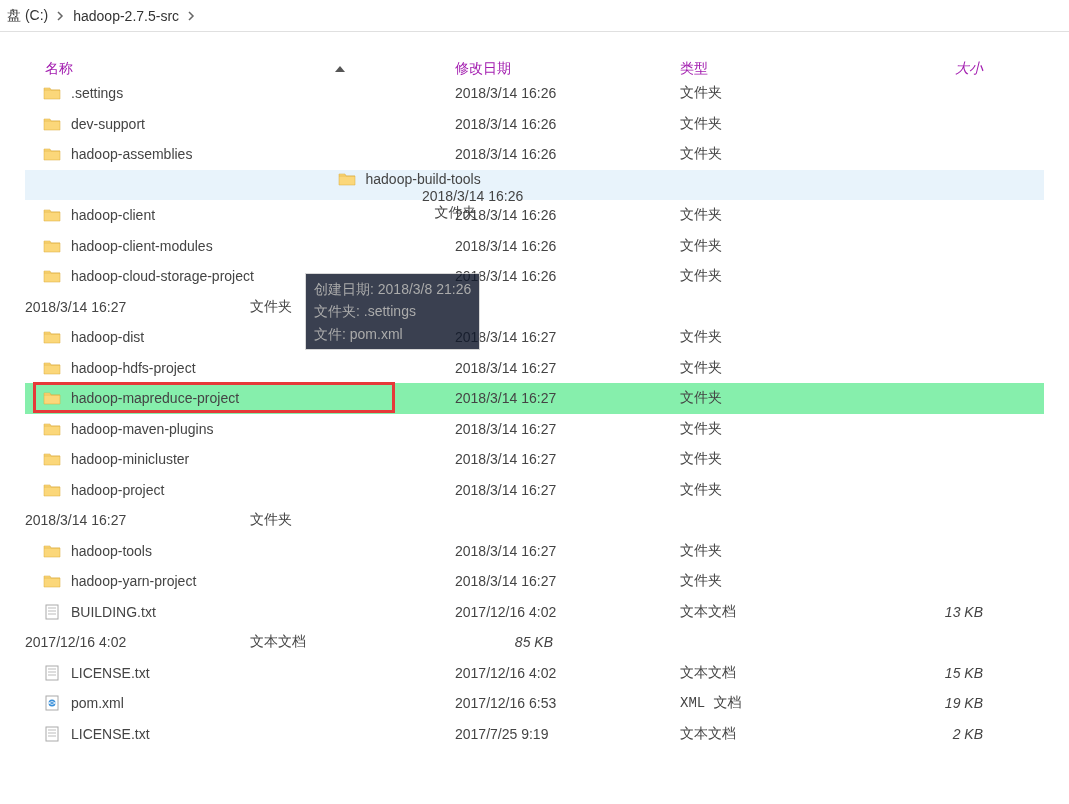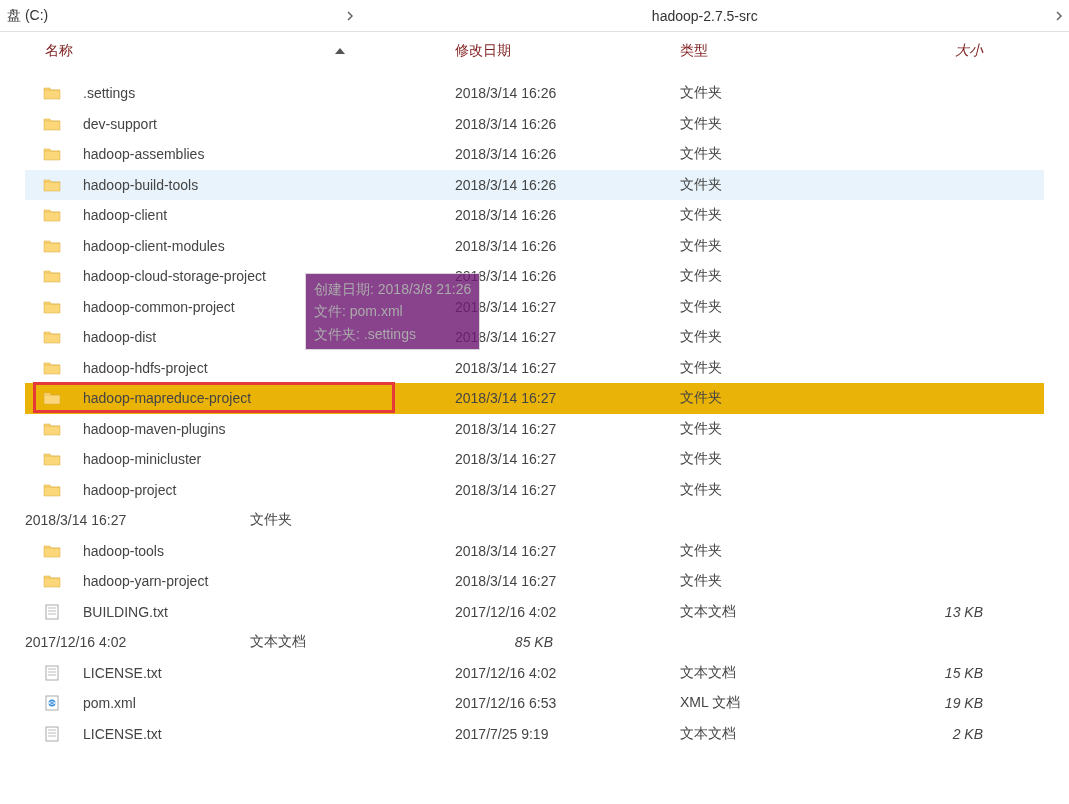--- a/index.html
+++ b/index.html
@@ -9,72 +9,70 @@
       background: #fff;
       color: #333;
       width: 1069px;
     }
     .breadcrumb {
       display: flex;
       align-items: center;
       height: 32px;
       padding-left: 4px;
       border-bottom: 1px solid #e0e0e0;
-      justify-content: space-between;
     }
     .breadcrumb-part {
       padding: 0 3px;
       color: #333;
       cursor: pointer;
     }
     .breadcrumb-sep {
       display: inline-flex;
       align-items: center;
       padding: 0 6px;
       color: #666;
     }
     .content {
       padding: 10px 25px 10px 25px;
     }
     .header-row {
       display: flex;
-      align-items: flex-start;
+      align-items: flex-end;
       height: 36px;
-      color: #7f1d1d;
+      color: #a21caf;
       font-size: 14px;
     }
     .col-name { width: 430px; padding-left: 20px; position: relative; }
     .col-date { width: 225px; }
-    .col-type { width: 200px; }
+    .col-type { width: 200px; font-family: Liberation Mono, monospace; }
     .col-size { width: 115px; text-align: right; padding-right: 12px; font-style: italic; }
     .header-row .col-name::after {
       content: "";
       position: absolute;
       right: 110px;
       top: 50%;
       transform: translateY(-50%);
       width: 0; height: 0;
       border-left: 5px solid transparent;
       border-right: 5px solid transparent;
       border-bottom: 6px solid #555;
     }
     .row {
       display: flex;
       align-items: center;
       height: 30.5px;
       position: relative;
       color: #444;
     }
-    .row.hover { background: #e8f3fb; }
-    .row.selected { background: #eab308; }
+    .row.hover { background: #e8f3fb; flex-direction: column; }
+    .row.selected { background: #86efac; }
     .row .col-name {
       display: flex;
       align-items: center;
       padding-left: 18px;
-      gap: 12px;
     }
     .icon {
       width: 18px; height: 18px;
       margin-right: 10px;
       display: inline-flex;
       align-items: center;
       justify-content: center;
       flex-shrink: 0;
     }
     .icon svg { width: 18px; height: 18px; }
@@ -84,21 +82,21 @@
       top: -1px;
       width: 362px;
       height: 31px;
       border: 3px solid #e63939;
       pointer-events: none;
     }
     .tooltip {
       position: absolute;
       left: 280px;
       top: 195px;
-      background: #701a75;
+      background: #0f172a;
       border: 1px solid #d0d0d0;
       padding: 4px 8px;
       font-size: 14px;
       color: #999;
       opacity: 0.82;
       z-index: 5;
       line-height: 1.6;
       pointer-events: none;
     }
   </style>
@@ -123,22 +121,22 @@
 <div class="content">
   <div class="header-row">
     <div class="col-name">名称</div>
     <div class="col-date">修改日期</div>
     <div class="col-type">类型</div>
     <div class="col-size">大小</div>
   </div>
   <div id="rows" style="position:relative;">
     <div class="tooltip">
       <div>创建日期: 2018/3/8 21:26</div>
+      <div>文件夹: .settings</div>
       <div>文件: pom.xml</div>
-      <div>文件夹: .settings</div>
     </div>
   <div class="row">
         <div class="col-name">
           <span class="icon">
             <svg viewBox="0 0 18 18">
               <path d="M1 4 L1 15 L17 15 L17 6 L8 6 L7 4 Z" fill="#fbd77a" stroke="#d9a93a" stroke-width="0.5"></path>
               <path d="M1 6 L17 6" stroke="#d9a93a" stroke-width="0.5"></path>
             </svg>
           </span>
           <span>.settings</span>
@@ -225,29 +223,20 @@
               <path d="M1 6 L17 6" stroke="#d9a93a" stroke-width="0.5"></path>
             </svg>
           </span>
           <span>hadoop-cloud-storage-project</span>
         </div>
         <div class="col-date">2018/3/14 16:26</div>
         <div class="col-type">文件夹</div>
         <div class="col-size"></div>
       </div>
       <div class="row">
-        <div class="col-name">
-          <span class="icon">
-            <svg viewBox="0 0 18 18">
-              <path d="M1 4 L1 15 L17 15 L17 6 L8 6 L7 4 Z" fill="#fbd77a" stroke="#d9a93a" stroke-width="0.5"></path>
-              <path d="M1 6 L17 6" stroke="#d9a93a" stroke-width="0.5"></path>
-            </svg>
-          </span>
-          <span>hadoop-common-project</span>
-        </div>
         <div class="col-date">2018/3/14 16:27</div>
         <div class="col-type">文件夹</div>
         <div class="col-size"></div>
       </div>
       <div class="row">
         <div class="col-name">
           <span class="icon">
             <svg viewBox="0 0 18 18">
               <path d="M1 4 L1 15 L17 15 L17 6 L8 6 L7 4 Z" fill="#fbd77a" stroke="#d9a93a" stroke-width="0.5"></path>
               <path d="M1 6 L17 6" stroke="#d9a93a" stroke-width="0.5"></path>

